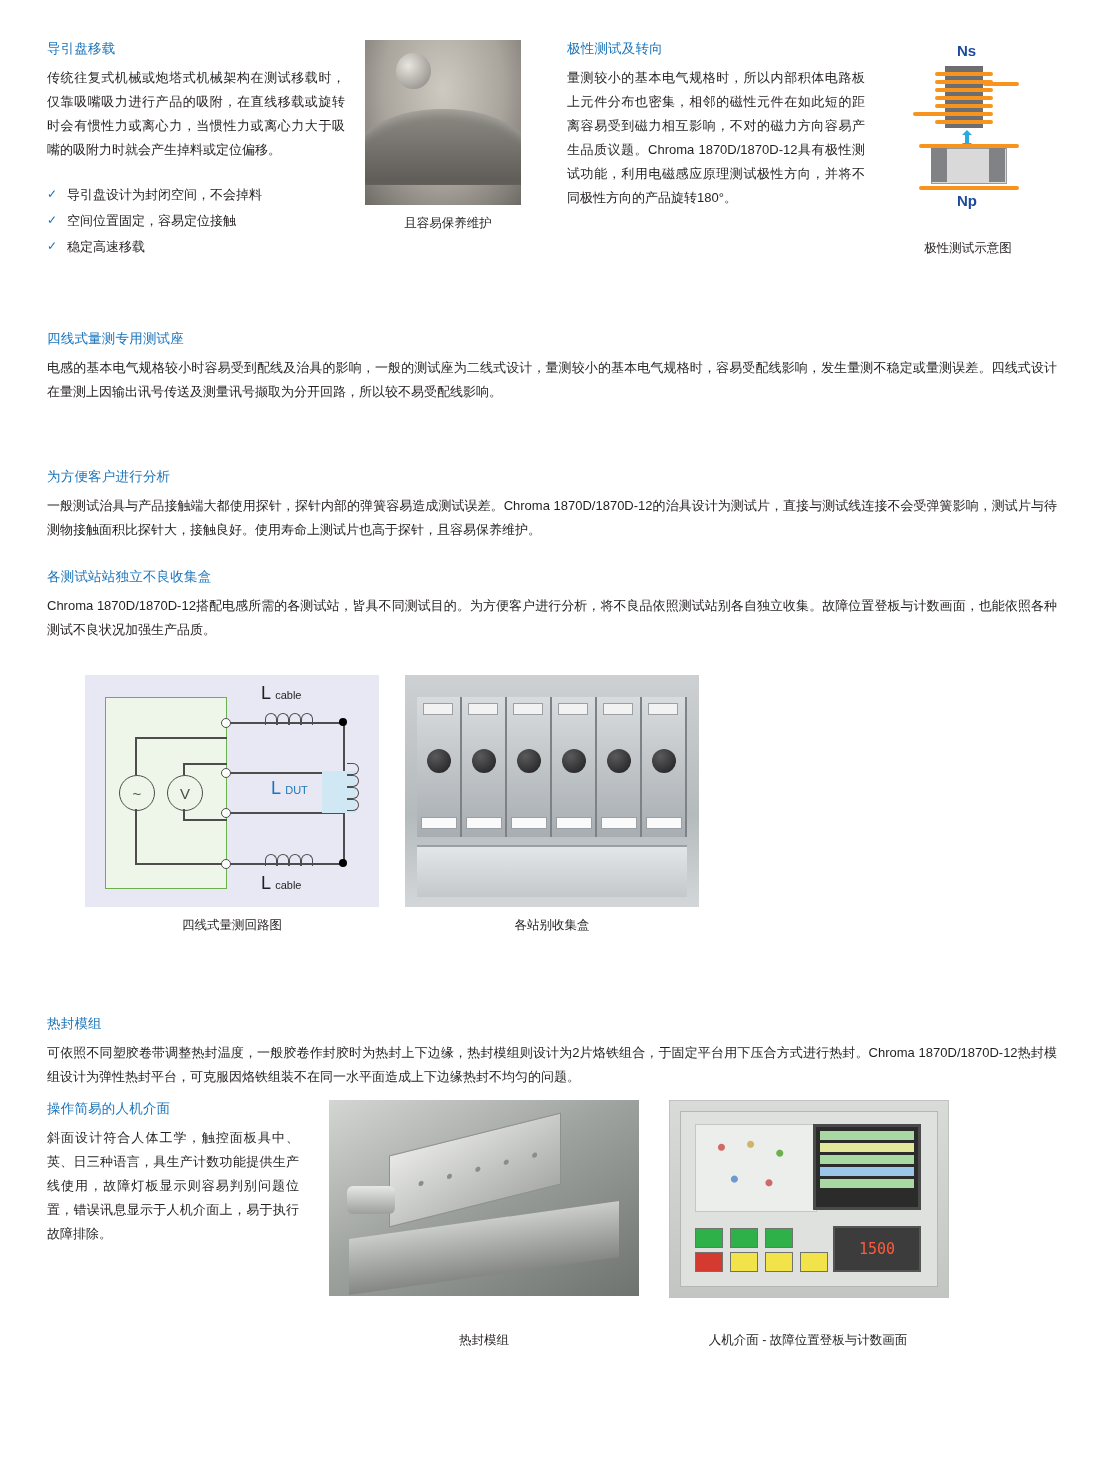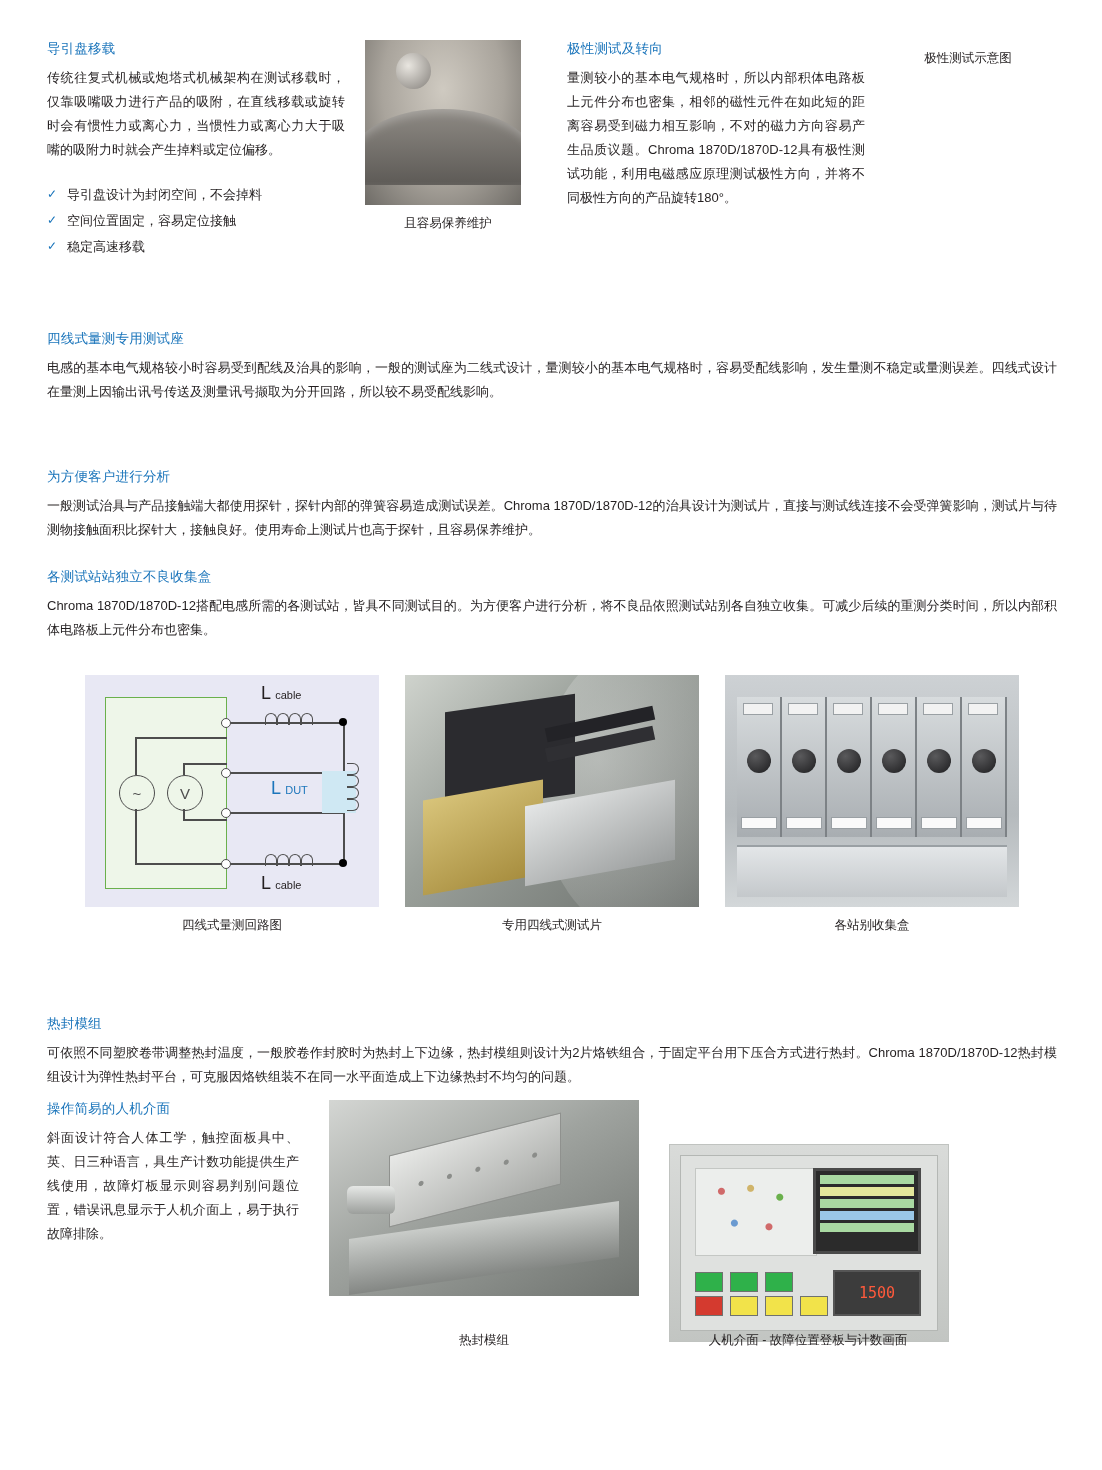--- a/index.html
+++ b/index.html
@@ -392,21 +392,21 @@
     position: absolute;
     left: 47px;
     top: 1100px;
     width: 1010px;
     display: flex;
     gap: 30px;
     align-items: flex-start;
   }
   .bottom-text { width: 252px; }
   .bottom-fig { width: 310px; }
-  .bottom-fig2 { width: 278px; margin-top: 44px; }
+  .bottom-fig2 { width: 278px; }
   .photo-4 {
     width: 310px; height: 196px;
     background: linear-gradient(150deg, #d4d6d3 0%, #9fa39f 45%, #6f736f 100%);
     position: relative;
     overflow: hidden;
   }
   .p4-block {
     position: absolute;
     left: 60px; top: 34px;
     width: 170px; height: 70px;
@@ -559,39 +559,61 @@
       </div>
     </div>
 
     <div class="col-right">
       <div class="col-inner">
         <div class="col-text">
           <div class="heading">极性测试及转向</div>
           <p class="body-text">量测较小的基本电气规格时，所以内部积体电路板上元件分布也密集，相邻的磁性元件在如此短的距离容易受到磁力相互影响，不对的磁力方向容易产生品质议题。Chroma 1870D/1870D-12具有极性测试功能，利用电磁感应原理测试极性方向，并将不同极性方向的产品旋转180°。</p>
         </div>
         <div class="col-fig">
+          <div class="polarity-fig">
+            <div class="pol-label pol-ns">Ns</div>
+            <div class="pol-core"></div>
+            <div class="pol-coil">
+              <i></i>
+                <i></i>
+                <i></i>
+                <i></i>
+                <i></i>
+                <i></i>
+                <i></i>
+            </div>
+            <div class="pol-wire" style="left:104px; top:42px; width:36px;"></div>
+            <div class="pol-wire" style="left:34px; top:72px; width:34px;"></div>
+            <div class="pol-arrow"></div>
+            <div class="pol-core2"></div>
+            <div class="pol-block-l"></div>
+            <div class="pol-block-r"></div>
+            <div class="pol-wire" style="left:40px; top:104px; width:100px;"></div>
+            <div class="pol-wire" style="left:40px; top:146px; width:100px;"></div>
+            <div class="pol-label pol-np">Np</div>
+          </div>
           <div class="caption">极性测试示意图</div>
         </div>
       </div>
     </div>
   </div>
 
   <div class="section sec-1">
     <div class="heading">四线式量测专用测试座</div>
     <p class="body-text">电感的基本电气规格较小时容易受到配线及治具的影响，一般的测试座为二线式设计，量测较小的基本电气规格时，容易受配线影响，发生量测不稳定或量测误差。四线式设计在量测上因输出讯号传送及测量讯号撷取为分开回路，所以较不易受配线影响。</p>
   </div>
 
   <div class="section sec-2">
     <div class="heading">为方便客户进行分析</div>
     <p class="body-text">一般测试治具与产品接触端大都使用探针，探针内部的弹簧容易造成测试误差。Chroma 1870D/1870D-12的治具设计为测试片，直接与测试线连接不会受弹簧影响，测试片与待测物接触面积比探针大，接触良好。使用寿命上测试片也高于探针，且容易保养维护。</p>
   </div>
 
   <div class="section sec-3">
     <div class="heading">各测试站站独立不良收集盒</div>
-    <p class="body-text">Chroma 1870D/1870D-12搭配电感所需的各测试站，皆具不同测试目的。为方便客户进行分析，将不良品依照测试站别各自独立收集。可减少后续的重测分类时间，所以内部积体电路板上元件分布也密集。</p>
+    <p class="body-text">Chroma 1870D/1870D-12搭配电感所需的各测试站，皆具不同测试目的。为方便客户进行分析，将不良品依照测试站别各自独立收集。故障位置登板与计数画面，也能依照各种测试不良状况加强生产品质。</p>
   </div>
 
   <div class="fig-row">
 
     <div class="fig-col">
       <div class="fig-box circuit">
         <div class="cir-greenbox"></div>
 
         <div class="cir-src" style="left:34px; top:100px;">~</div>
         <div class="cir-src" style="left:82px; top:100px;">V</div>
@@ -644,31 +666,20 @@
         <div class="cir-lab" style="left:176px; top:198px;">
           <b>L</b> <span class="sub">cable</span>
         </div>
         <div class="cir-lab cir-dut" style="left:186px; top:103px;">
           <b>L</b> <span class="sub">DUT</span>
         </div>
       </div>
       <div class="caption">四线式量测回路图</div>
     </div>
 
-    <div class="fig-col">
-      <div class="fig-box photo photo-2">
-        <div class="p2-arc"></div>
-        <div class="p2-black"></div>
-        <div class="p2-blade"></div>
-        <div class="p2-blade2"></div>
-        <div class="p2-gold"></div>
-        <div class="p2-steel"></div>
-      </div>
-      <div class="caption">专用四线式测试片</div>
-    </div>
 
     <div class="fig-col">
       <div class="fig-box photo photo-3">
         <div class="p3-panel">
           <div class="p3-cell">
               <div class="tag"></div>
               <div class="knob"></div>
               <div class="tag2"></div>
             </div>
           <div class="p3-cell">

